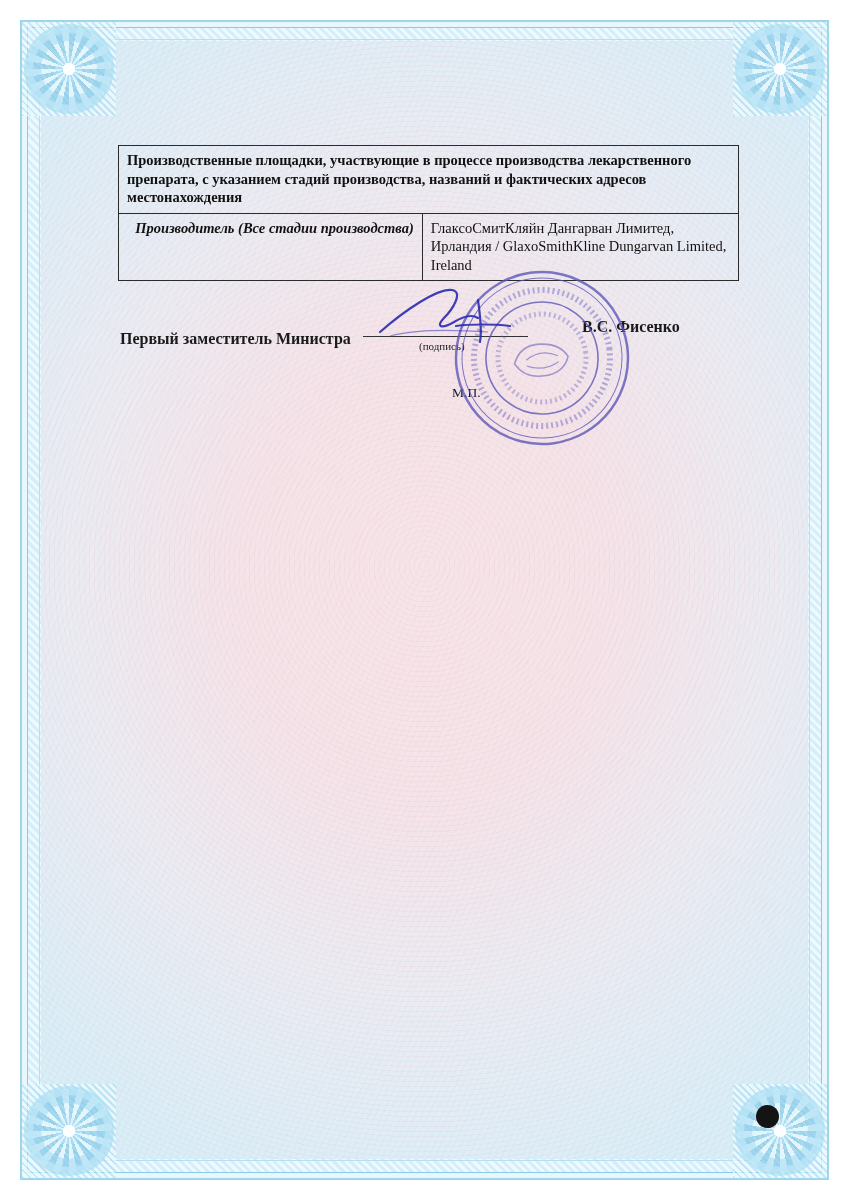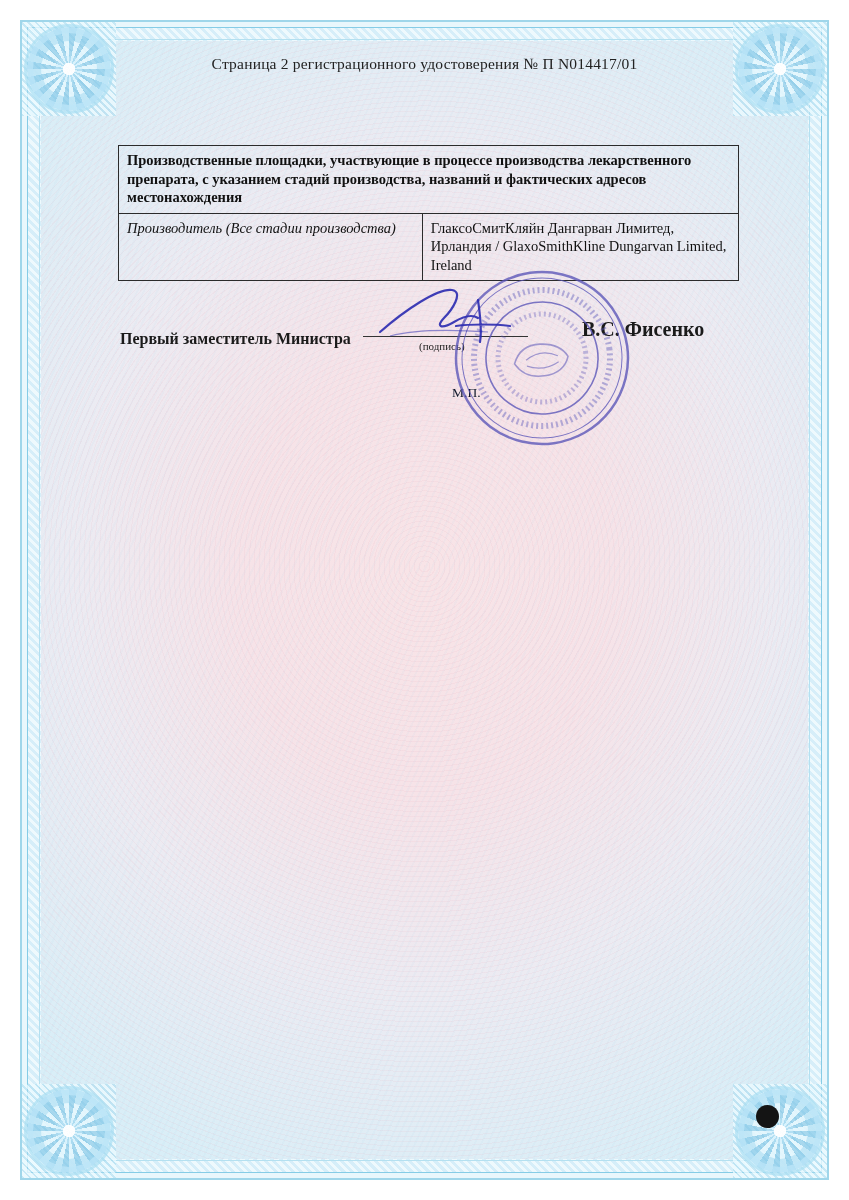--- a/index.html
+++ b/index.html
@@ -48,28 +48,28 @@
   table.sites{
     position:absolute;left:118px;top:145px;width:621px;
     border-collapse:collapse;font-size:14.5px;color:#111;
   }
   table.sites td{
     border:1.5px solid #2b2b2b;
     padding:5px 8px 6px 8px;vertical-align:top;line-height:1.28;
     background:transparent;
   }
   td.t-caption{font-weight:bold;}
-  td.t-label{font-weight:normal;font-style:italic;width:49%;}
+  td.t-label{font-weight:bold;font-style:italic;width:49%;text-align:right;}
   td.t-value{width:51%;}
   td.t-address{font-weight:normal;}
   .sign-row{position:absolute;left:120px;top:318px;width:610px;}
   .sign-title{position:absolute;left:0;top:12px;font-weight:bold;font-size:16px;white-space:nowrap;}
   .sign-line{position:absolute;left:243px;top:18px;width:165px;border-bottom:1.5px solid #333;}
   .sign-caption{position:absolute;left:299px;top:22px;font-size:11px;color:#222;}
-  .signer-name{position:absolute;left:462px;top:0;font-weight:bold;font-size:20px;white-space:nowrap;}
+  .signer-name{position:absolute;left:462px;top:0;font-weight:bold;font-size:16px;white-space:nowrap;}
   .seal-mark{position:absolute;left:452px;top:385px;font-size:13.5px;color:#0f172a;}
   .signature-svg{position:absolute;left:360px;top:280px;z-index:7;}
   .stamp{position:absolute;left:452px;top:268px;width:180px;height:180px;z-index:6;opacity:0.78;transform:rotate(-8deg);}
   .punch-dot{
     position:absolute;right:70px;bottom:72px;width:23px;height:23px;border-radius:50%;
     background:#141414;z-index:8;
   }
 </style>
 </head>
 <body>
@@ -89,21 +89,20 @@
     </div>
   <div class="corner bl">
       <div class="rosette"></div>
     </div>
   <div class="corner br">
       <div class="rosette"></div>
     </div>
 
   <div class="content">
 
-    <div class="doc-header">Страница 2 регистрационного удостоверения № П N014417/01</div>
 
     <table class="sites">
       <tbody>
           <tr>
         <td class="t-caption" colspan="2">Производственные площадки, участвующие в процессе производства лекарственного препарата, с указанием стадий производства, названий и фактических адресов местонахождения</td>
       </tr>
       <tr>
         <td class="t-label">Производитель (Все стадии производства)</td>
         <td class="t-value">ГлаксоСмитКляйн Дангарван Лимитед, Ирландия / GlaxoSmithKline Dungarvan Limited, Ireland</td>
       </tr>

